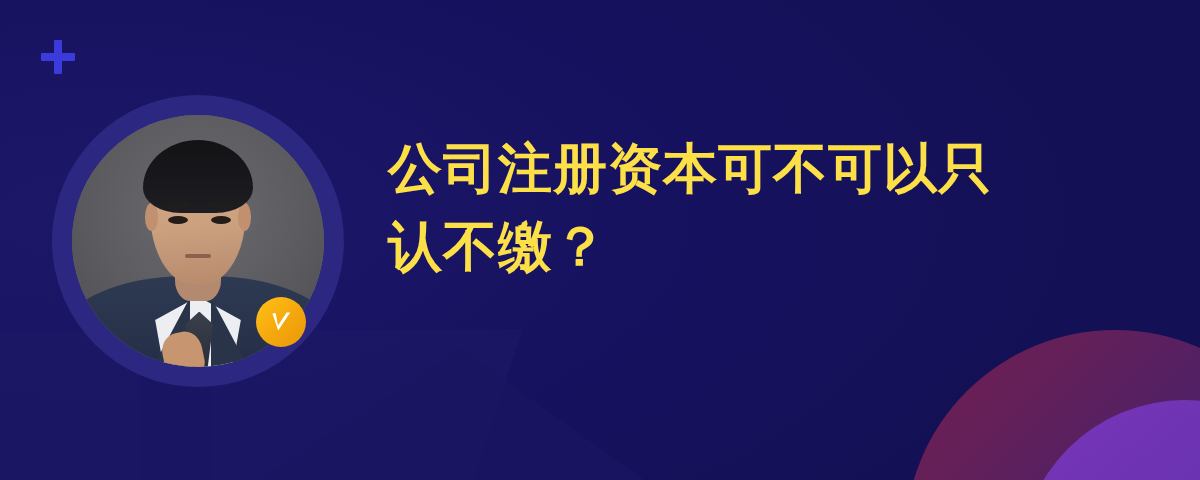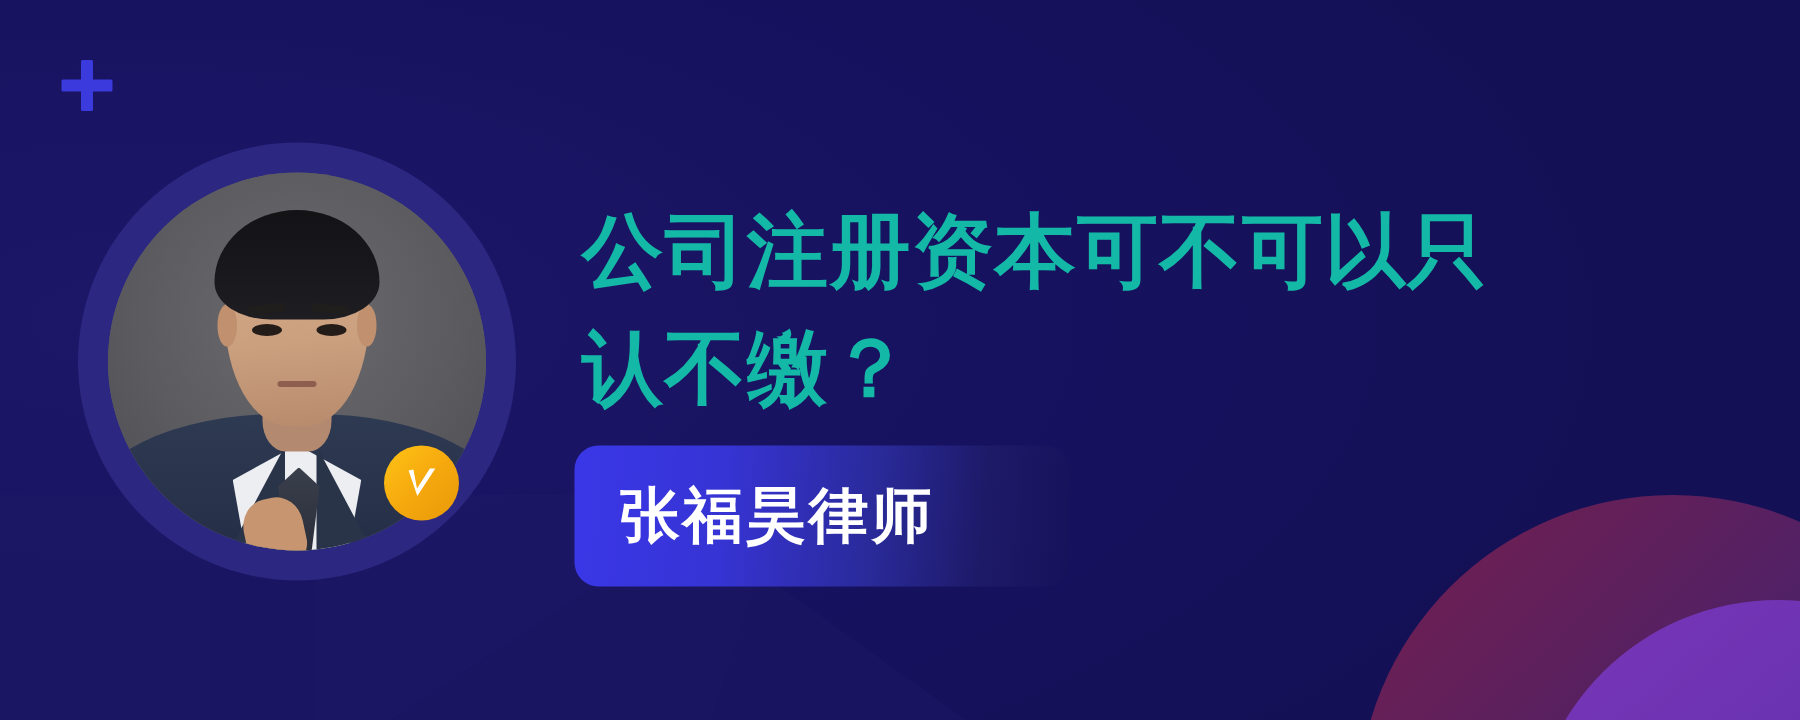--- a/index.html
+++ b/index.html
@@ -161,21 +161,21 @@
     background:linear-gradient(135deg,#ffc316 0%,#f5a80d 52%,#e8990a 100%);
     display:flex; align-items:center; justify-content:center;
   }
   .badge svg { width:28px; height:28px; display:block; }
 
   
   .headline {
     position:absolute;
     left:388px; top:129px;
     width:700px;
-    color:#14b8a6;
+    color:#fde047;
     font-size:54px;
     font-weight:bold;
     line-height:78px;
     letter-spacing:1px;
     white-space:pre-line;
   }
 
   
   .name-button {
     position:absolute;
@@ -235,17 +235,14 @@
 
   <div class="badge">
     <svg viewBox="0 0 28 28" aria-hidden="true">
       <path d="M5.4 5.6 L11.2 22.6 L23.2 4.4 L19.6 4.4 L11.0 17.6 L8.6 5.0 Z" fill="#ffffff"></path>
     </svg>
   </div>
 
   <div class="headline">公司注册资本可不可以只
 认不缴？</div>
 
-  <button class="name-button">
-    <span class="name-button-label">张福昊律师</span>
-  </button>
 
 </div>
 
 </body></html>

